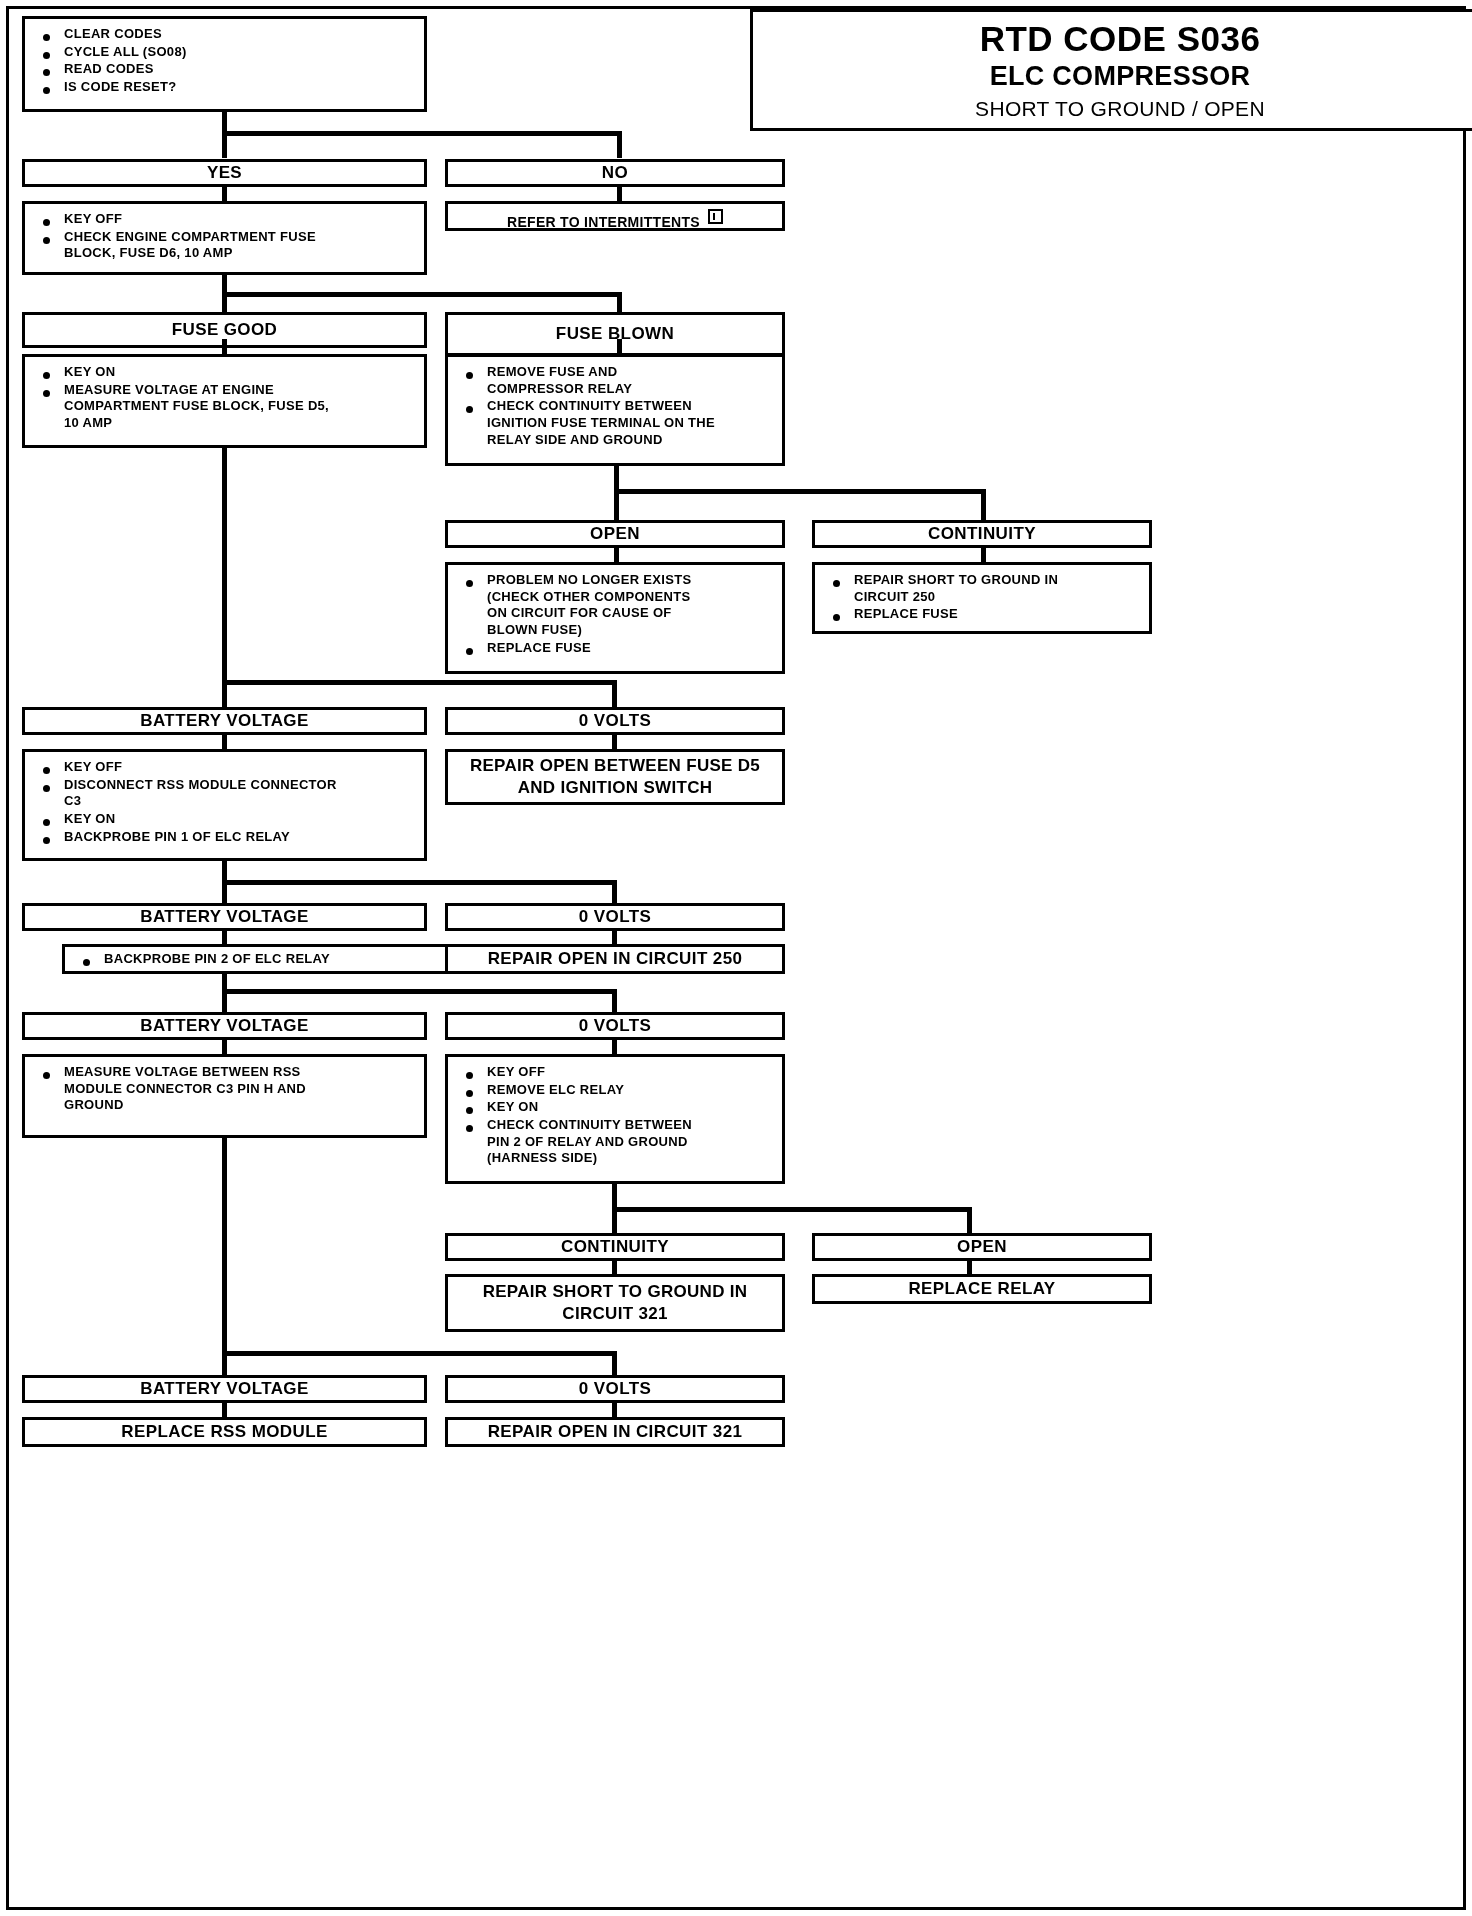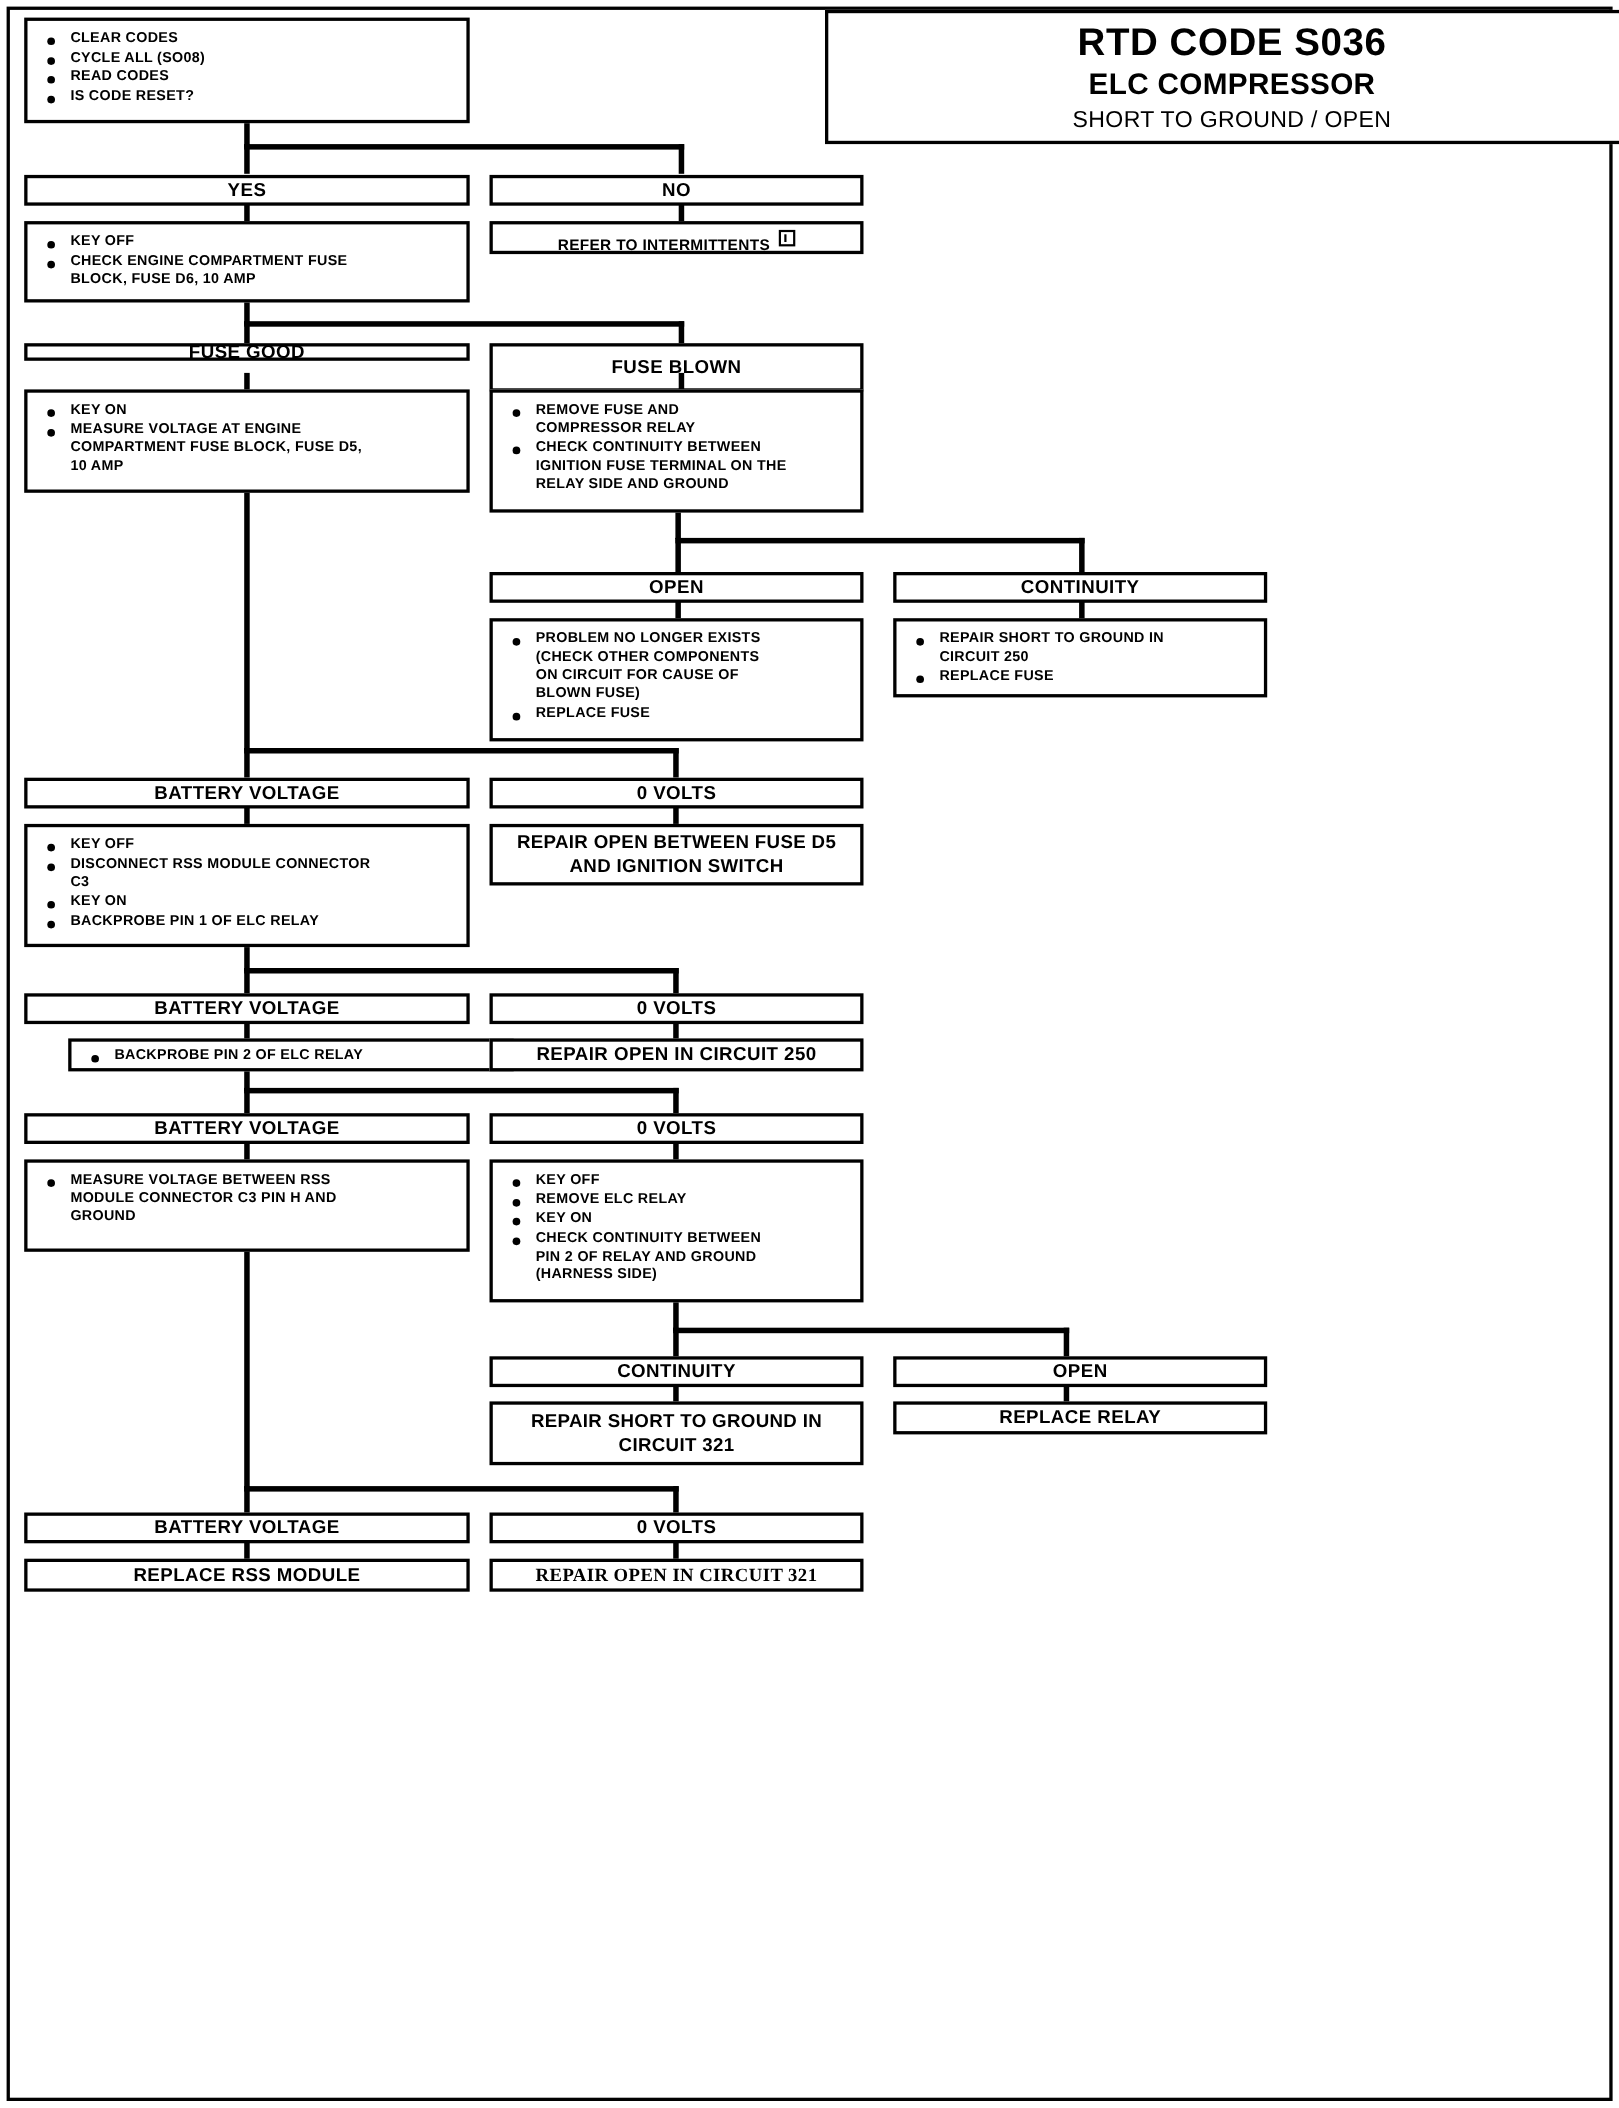--- a/index.html
+++ b/index.html
@@ -173,21 +173,21 @@
       <span style="font-size:14px;font-weight:700;letter-spacing:0.3px;margin-top:11px;">REFER TO INTERMITTENTS</span>
       <span class="mini-box"></span>
     </div>
   </div>
 
   <div class="conn v" style="left:222px; top:275px; height:20px;"></div>
   <div class="conn h" style="left:222px; top:292px; width:400px;"></div>
   <div class="conn v" style="left:617px; top:292px; height:21px;"></div>
   <div class="conn v" style="left:222px; top:292px; height:21px;"></div>
 
-  <div class="box label-box" style="left:22px; top:312px; width:405px; height:16px;align-items:center;">
+  <div class="box label-box" style="left:22px; top:312px; width:405px; height:36px;align-items:center;">
     <span>FUSE GOOD</span>
   </div>
   <div class="box label-box" style="left:445px; top:312px; width:340px; height:44px;">
     <span>FUSE BLOWN</span>
   </div>
 
   <div class="conn v" style="left:222px; top:339px; height:16px;"></div>
   <div class="conn v" style="left:617px; top:339px; height:16px;"></div>
 
   <div class="box action-box" style="left:22px; top:354px; width:405px; height:94px;">
@@ -361,17 +361,17 @@
   <div class="box label-box" style="left:445px; top:1375px; width:340px; height:28px;">
     <span>0 VOLTS</span>
   </div>
 
   <div class="conn v" style="left:222px; top:1402px; height:16px;"></div>
   <div class="conn v" style="left:612px; top:1402px; height:16px;"></div>
 
   <div class="box label-box" style="left:22px; top:1417px; width:405px; height:30px;">
     <span>REPLACE RSS MODULE</span>
   </div>
-  <div class="box label-box" style="left:445px; top:1417px; width:340px; height:30px;font-family:Liberation Serif, serif;">
+  <div class="box label-box" style="left:445px; top:1417px; width:340px; height:30px;">
     <span>REPAIR OPEN IN CIRCUIT 321</span>
   </div>
 
 </div>
 
 </body></html>

